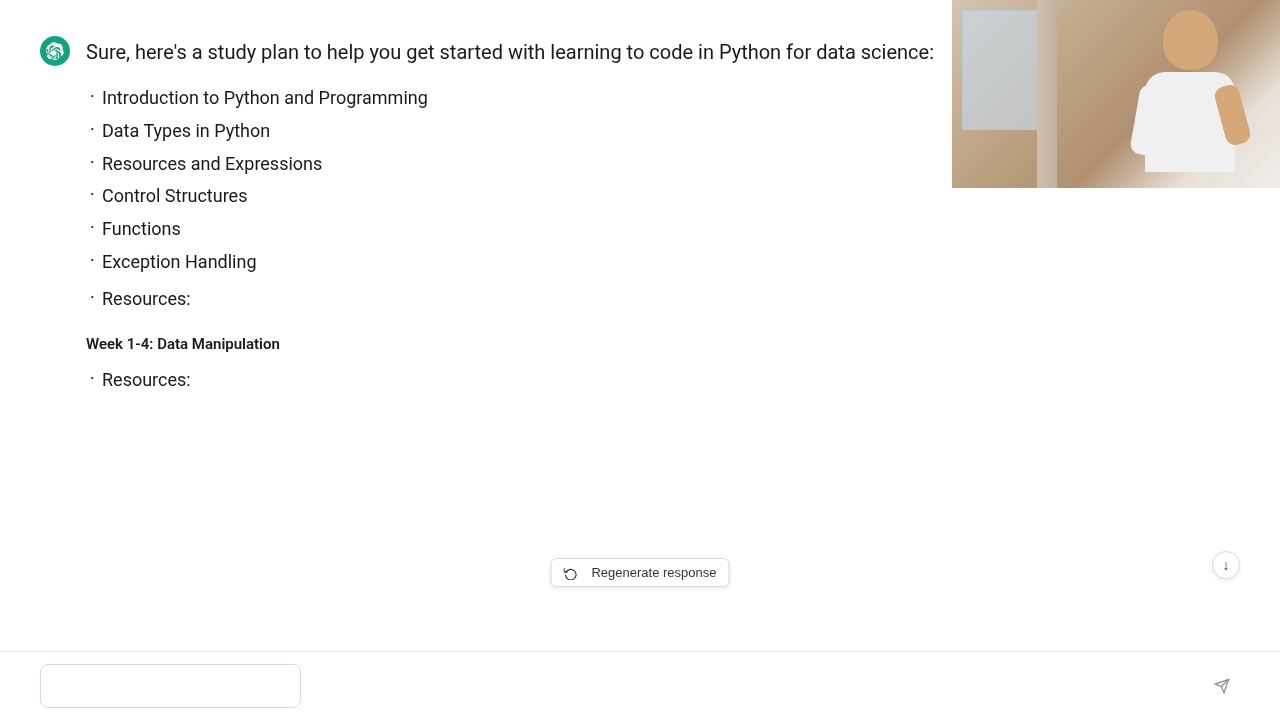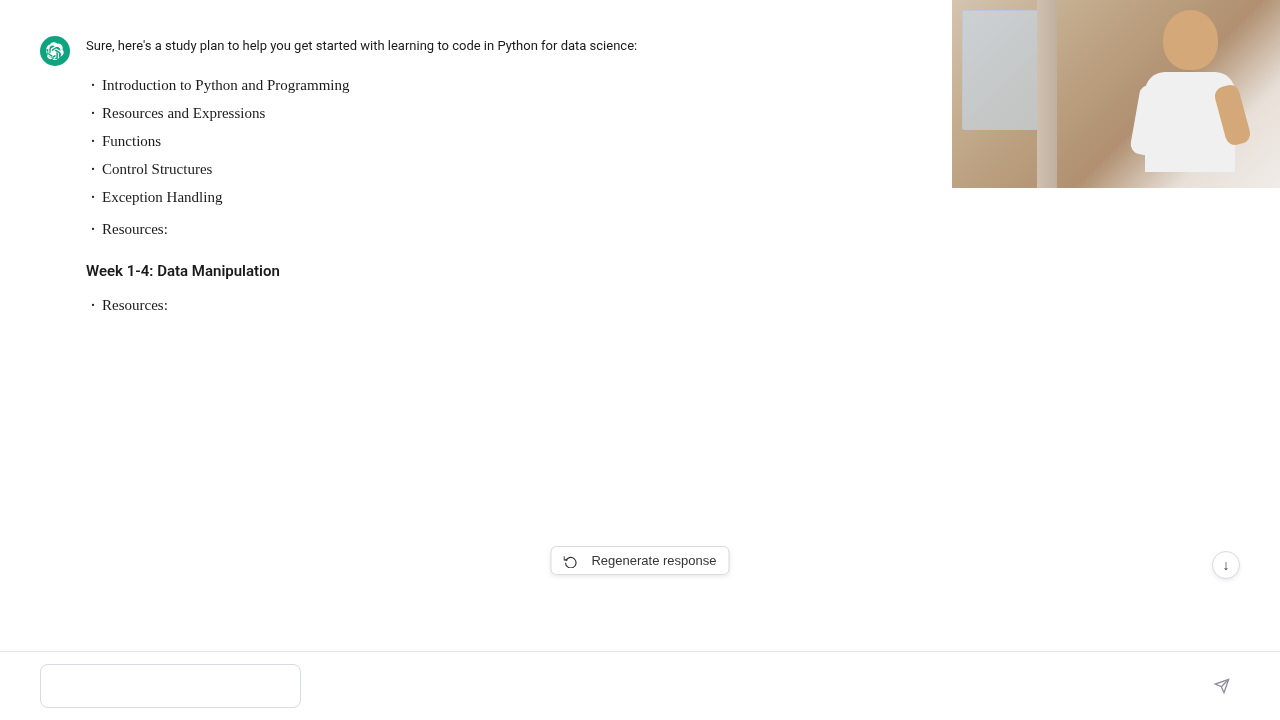--- a/index.html
+++ b/index.html
@@ -53,37 +53,36 @@
     .bullet-list {
       list-style: none;
       padding-left: 0;
       margin-bottom: 8px;
     }
 
     .bullet-list li {
       position: relative;
       padding-left: 16px;
       margin-bottom: 4px;
-      font-size: 15px;
-      color: #1a1a1a;
-      font-family: Liberation Serif, serif;
+      font-size: 18px;
+      color: #1a1a1a;
     }
 
     .bullet-list li::before {
       content: '·';
       position: absolute;
       left: 4px;
       color: #1a1a1a;
       font-size: 18px;
       line-height: 1.4;
     }
 
     .intro-text {
       margin-bottom: 16px;
-      font-size: 13px;
+      font-size: 20px;
       color: #1a1a1a;
     }
 
     .section-block {
       margin-bottom: 18px;
     }
 
     
     .video-overlay {
       position: absolute;
@@ -232,21 +231,21 @@
       align-items: center;
       gap: 14px;
       background: #ffffff;
       border: 1px solid #d9d9e3;
       border-radius: 6px;
       padding: 6px 12px;
       font-size: 13px;
       color: #353535;
       cursor: pointer;
       position: absolute;
-      bottom: 76px;
+      bottom: 64px;
       left: 50%;
       transform: translateX(-50%);
       white-space: nowrap;
       box-shadow: 0 2px 4px rgba(0,0,0,0.08);
     }
 
     .scroll-down-btn {
       position: absolute;
       bottom: 72px;
       right: 40px;
@@ -295,23 +294,24 @@
           </svg>
         </div>
       </div>
 
       <div class="message-content">
         <p class="intro-text">Sure, here's a study plan to help you get started with learning to code in Python for data science:</p>
 
         <div class="section-block">
           <ul class="bullet-list">
             <li>Introduction to Python and Programming</li>
+            <li>Data Types in Python</li>
             <li>Resources and Expressions</li>
+            <li>Control Structures</li>
             <li>Functions</li>
-            <li>Control Structures</li>
             <li>Exception Handling</li>
           </ul>
           <ul class="bullet-list">
             <li>Resources:</li>
           </ul>
         </div>
 
         <div class="section-block">
           <p class="week-heading">Week 1-4: Data Manipulation</p>
           <ul class="bullet-list">

